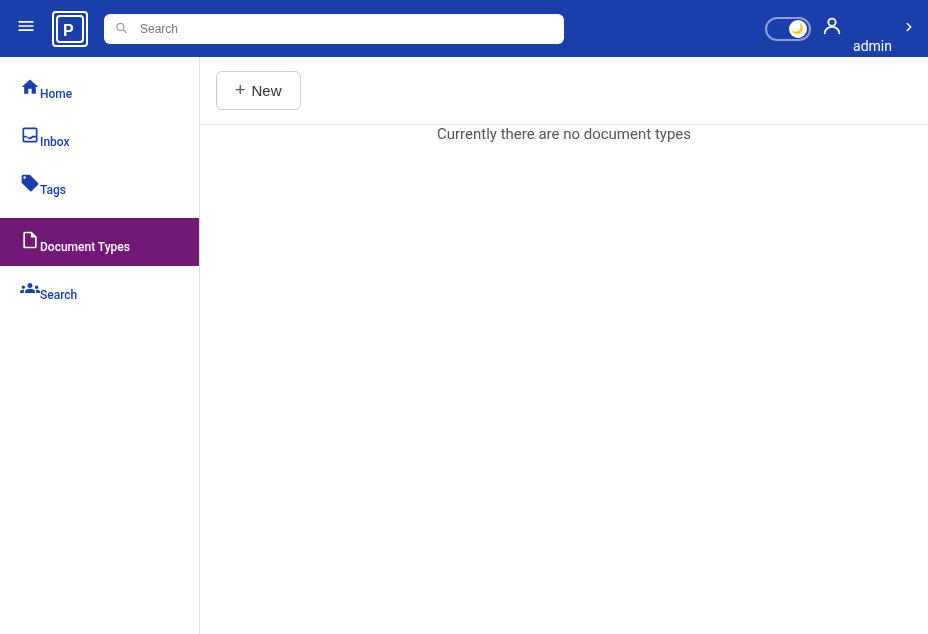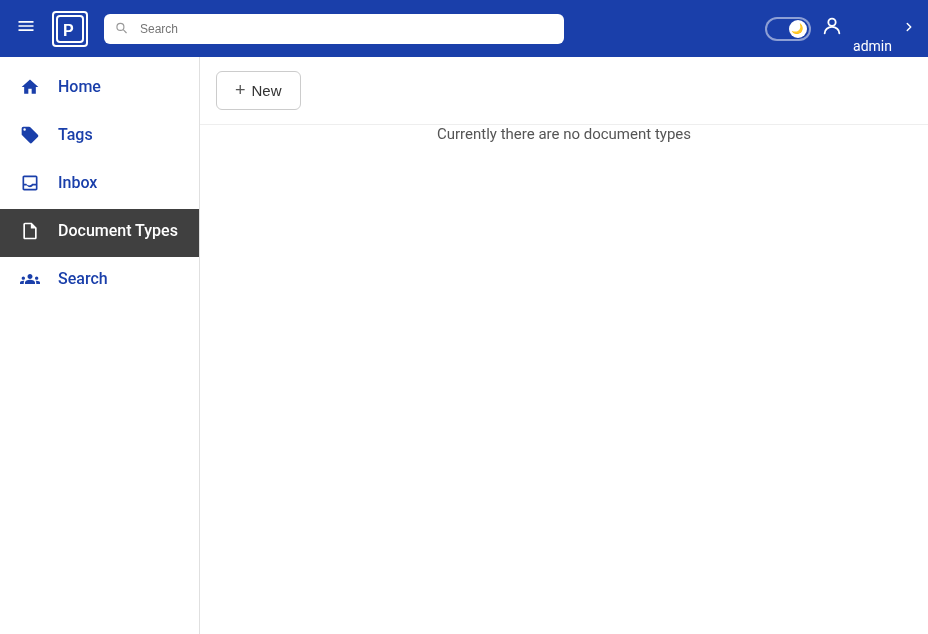--- a/index.html
+++ b/index.html
@@ -117,33 +117,34 @@
     
     .sidebar {
       width: 200px;
       background: white;
       border-right: 1px solid #e0e0e0;
       flex-shrink: 0;
       padding: 8px 0;
     }
     .sidebar-item {
       display: flex;
-      align-items: flex-start;
-      gap: 18px;
+      align-items: flex-end;
+      gap: 0;
       padding: 12px 20px;
       cursor: pointer;
       color: #1a3faa;
-      font-size: 16px;
+      font-size: 12px;
       font-weight: 500;
       border-radius: 0;
       transition: background 0.15s;
     }
     .sidebar-item.active {
-      background: #404040;
-      color: white;
+      background: #701a75;
+      color: white;
+      margin-top: 9px;
     }
     .sidebar-item.active .sidebar-icon {
       color: white;
     }
     .sidebar-icon {
       color: #1a3faa;
       font-size: 18px;
       width: 20px;
       text-align: center;
       flex-shrink: 0;
@@ -253,33 +254,33 @@
         <svg class="icon-svg" viewBox="0 0 24 24">
             <path d="M10 20v-6h4v6h5v-8h3L12 3 2 12h3v8z"></path>
           </svg>
       </span>
       <span>Home</span>
     </div>
 
     <div class="sidebar-item">
       <span class="sidebar-icon">
         <svg class="icon-svg" viewBox="0 0 24 24">
+            <path d="M19 3H5c-1.1 0-2 .9-2 2v14c0 1.1.9 2 2 2h14c1.1 0 2-.9 2-2V5c0-1.1-.9-2-2-2zm0 16H5v-4h3.5c.8 1.2 2.1 2 3.5 2s2.7-.8 3.5-2H19v4zm0-6h-4.5c-.8 1.2-2.1 2-3.5 2s-2.7-.8-3.5-2H5V5h14v8z"></path>
+          </svg>
+      </span>
+      <span>Inbox</span>
+    </div>
+
+    <div class="sidebar-item">
+      <span class="sidebar-icon">
+        <svg class="icon-svg" viewBox="0 0 24 24">
             <path d="M21.41 11.58L12.41 2.58A2 2 0 0 0 11 2H4a2 2 0 0 0-2 2v7a2 2 0 0 0 .59 1.42l9 9a2 2 0 0 0 2.82 0l7-7a2 2 0 0 0 0-2.84zM5.5 7a1.5 1.5 0 1 1 0-3 1.5 1.5 0 0 1 0 3z"></path>
           </svg>
       </span>
       <span>Tags</span>
-    </div>
-
-    <div class="sidebar-item">
-      <span class="sidebar-icon">
-        <svg class="icon-svg" viewBox="0 0 24 24">
-            <path d="M19 3H5c-1.1 0-2 .9-2 2v14c0 1.1.9 2 2 2h14c1.1 0 2-.9 2-2V5c0-1.1-.9-2-2-2zm0 16H5v-4h3.5c.8 1.2 2.1 2 3.5 2s2.7-.8 3.5-2H19v4zm0-6h-4.5c-.8 1.2-2.1 2-3.5 2s-2.7-.8-3.5-2H5V5h14v8z"></path>
-          </svg>
-      </span>
-      <span>Inbox</span>
     </div>
 
 
     <div class="sidebar-item active">
       <span class="sidebar-icon">
         <svg class="icon-svg" viewBox="0 0 24 24" fill="white">
             <path d="M14 2H6c-1.1 0-2 .9-2 2v16c0 1.1.9 2 2 2h12c1.1 0 2-.9 2-2V8l-6-6zm4 18H6V4h7v5h5v11z"></path>
           </svg>
       </span>
       <span>Document Types</span>

